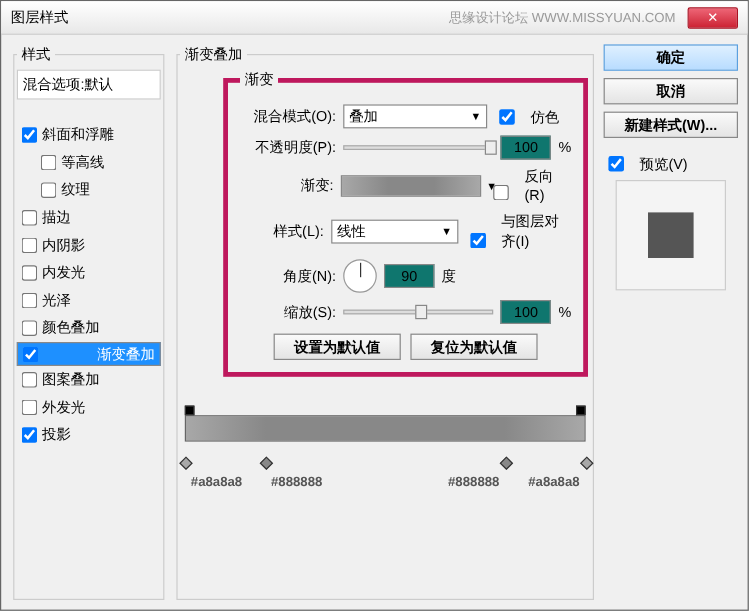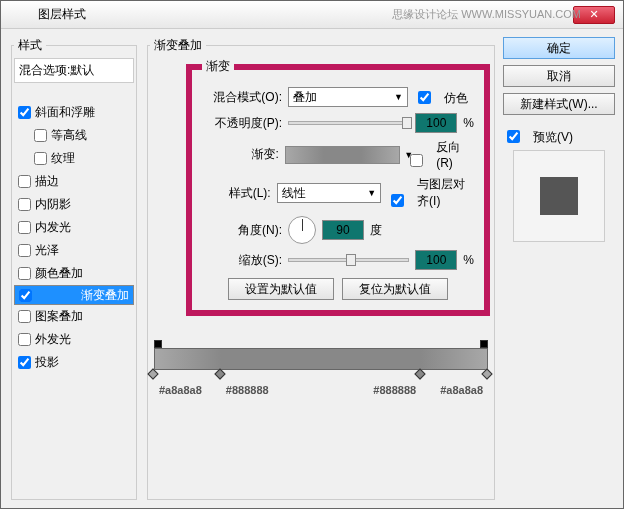--- a/index.html
+++ b/index.html
@@ -1,51 +1,51 @@
 <!DOCTYPE html>
 <html><head>
 <meta charset="utf-8">
 <style>
 * { box-sizing: border-box; font-family: "Microsoft YaHei", Arial, sans-serif; font-size: 12px; }
 body { margin: 0; background: #5a6a7a; }
 .window { width: 624px; height: 509px; background: #f0f0f0; border: 1px solid #666; position: relative; }
 .titlebar { height: 28px; background: linear-gradient(#fff,#e8e8e8); border-bottom: 1px solid #ccc; display: flex; align-items: center; padding: 0 8px; position: relative; }
-.title { flex: 1; margin-left: 29px; }
-.wm { position: absolute; right: 42px; color: #999; font-size: 11px; }
+.title { flex: 1; }
+.wm { position: absolute; right: 60px; color: #999; font-size: 11px; }
 .closebtn { width: 42px; height: 18px; background: linear-gradient(#e67,#c23); border: 1px solid #a12; border-radius: 2px; color: #fff; display: flex; align-items: center; justify-content: center; font-size: 11px; }
 .body { display: flex; padding: 8px; gap: 6px; height: calc(100% - 28px); }
 .left { width: 104px; }
 .fs { border: 1px solid #ccc; padding: 4px 2px; }
 .fs legend { padding: 0 4px; }
 .stylelist { display: flex; flex-direction: column; }
 .stylelist .hdr { padding: 3px 4px; background: #fff; border: 1px solid #ccc; margin-bottom: 18px; }
 .stylelist .item { padding: 3px 4px; display: flex; align-items: center; gap: 4px; cursor: pointer; }
 .stylelist .item.indent { padding-left: 20px; align-items: center; }
 .stylelist .item.sel { background: #1e90ff; color: #fff; }
 .stylelist input[type=checkbox] { margin: 0; width: 13px; height: 13px; }
 .center { flex: 1; position: relative; }
-.inner { border: 6px solid #be185d; padding: 6px 10px 10px; margin-left: 36px; }
+.inner { border: 4px solid #be185d; padding: 6px 10px 10px; margin-left: 36px; }
 .row { display: flex; align-items: center; margin: 6px 0; gap: 6px; }
 .lbl { width: 80px; text-align: right; }
 .sel { border: 1px solid #888; background: #fff; height: 20px; width: 120px; padding: 0 4px; display: flex; align-items: center; justify-content: space-between; }
 .sel .arr { font-size: 9px; }
 .slider { flex: 1; height: 4px; background: #ddd; border: 1px solid #aaa; position: relative; }
 .slider .thumb { position: absolute; top: -5px; width: 10px; height: 12px; background: #eee; border: 1px solid #888; }
 .num { width: 42px; height: 20px; border: 1px solid #888; background: #0f766e; text-align: center; line-height: 18px; }
 .grad { width: 120px; height: 18px; border: 1px solid #888; background: linear-gradient(90deg,#a8a8a8,#888888,#888888,#a8a8a8); position: relative; }
 .grad .arr { position: absolute; right: -14px; top: 3px; font-size: 9px; }
 .dial { width: 28px; height: 28px; border: 1px solid #999; border-radius: 50%; background: #fff; position: relative; }
 .dial::after { content: ""; position: absolute; left: 13px; top: 2px; width: 1px; height: 12px; background: #333; }
-.btn { height: 22px; padding: 0 16px; background: linear-gradient(#fafafa,#e4e4e4); border: 1px solid #888; cursor: pointer; display: inline-flex; align-items: center; }
+.btn { height: 22px; padding: 0 16px; background: linear-gradient(#fafafa,#e4e4e4); border: 1px solid #888; cursor: pointer; display: inline-flex; align-items: center; font-weight: bold; }
 .btnrow { display: flex; gap: 8px; justify-content: center; margin-top: 8px; }
 .ck { display: flex; align-items: flex-end; gap: 10px; }
 .gradpreview { margin: 20px 4px 0; position: relative; }
 .gradbar { height: 22px; background: linear-gradient(90deg,#a8a8a8,#888888 20%,#888888 80%,#a8a8a8); border: 1px solid #666; }
 .stops { position: relative; height: 20px; }
-.stop { position: absolute; top: 0; width: 10px; height: 12px; display: flex; flex-direction: column; align-items: flex-start; font-weight: bold; }
+.stop { position: absolute; top: 14px; width: 10px; height: 12px; display: flex; flex-direction: column; align-items: flex-end; font-weight: bold; }
 .stop .dia { width: 8px; height: 8px; background: #888; border: 1px solid #333; transform: rotate(45deg); }
 .stoplabel { position: absolute; top: 14px; font-size: 11px; color: #555; white-space: nowrap; }
 .opstops { position: relative; height: 12px; }
 .opstop { position: absolute; bottom: 0; width: 8px; height: 8px; background: #000; border: 1px solid #333; }
 .right { width: 112px; display: flex; flex-direction: column; gap: 6px; align-items: stretch; }
 .right .btn { justify-content: center; }
 .right .btn.primary { background: linear-gradient(#dff0ff,#b8dcff); border: 1px solid #5aa0e0; }
 .preview { margin-top: 6px; }
 .pvbox { width: 92px; height: 92px; background: #f4f4f4; border: 1px solid #ccc; margin: 4px auto 0; display: flex; align-items: center; justify-content: center; }
 .pvswatch { width: 38px; height: 38px; background: #555; }

